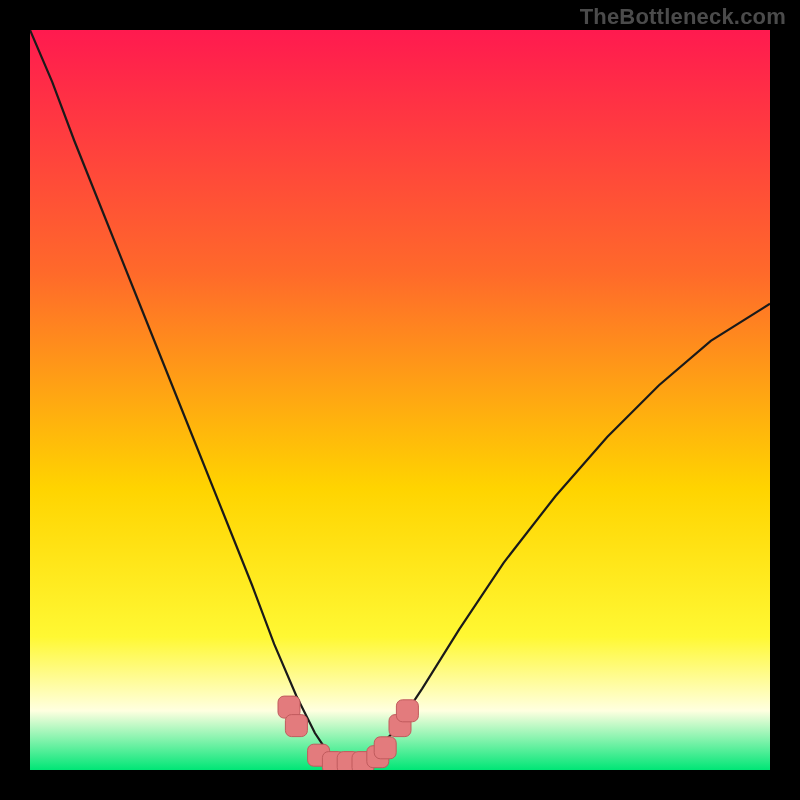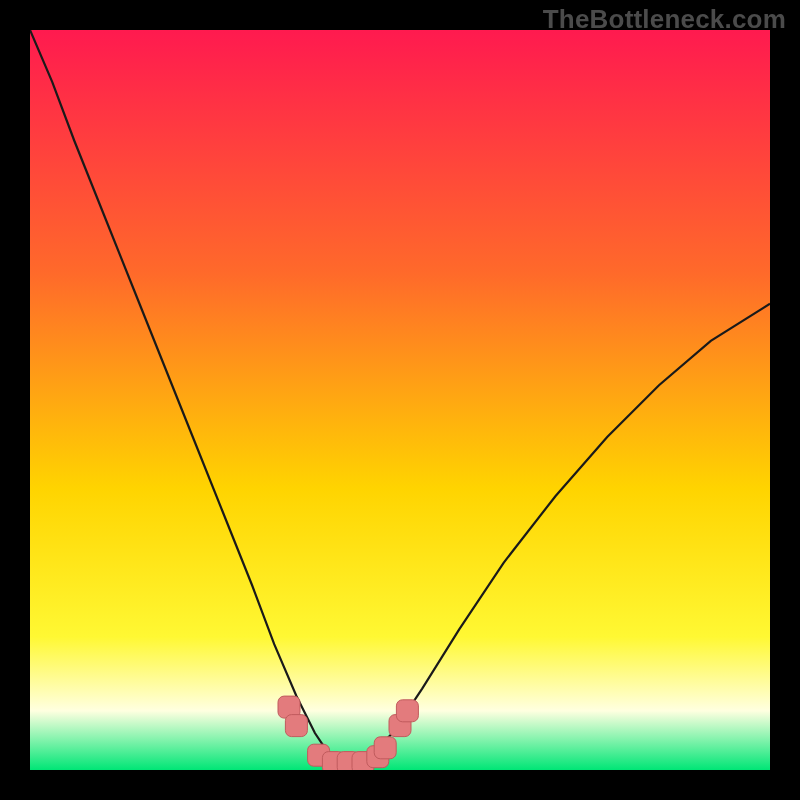--- a/index.html
+++ b/index.html
@@ -15,21 +15,21 @@
     position: relative;
     width: 800px;
     height: 800px;
     background: #000;
   }
   .watermark {
     position: absolute;
     top: 4px;
     right: 14px;
     color: #4b4b4b;
-    font-size: 26px;
+    font-size: 22px;
     font-weight: 600;
     letter-spacing: 0.2px;
     user-select: none;
     z-index: 10;
   }
   .plot-area {
     position: absolute;
     left: 30px;
     top: 30px;
     width: 740px;

